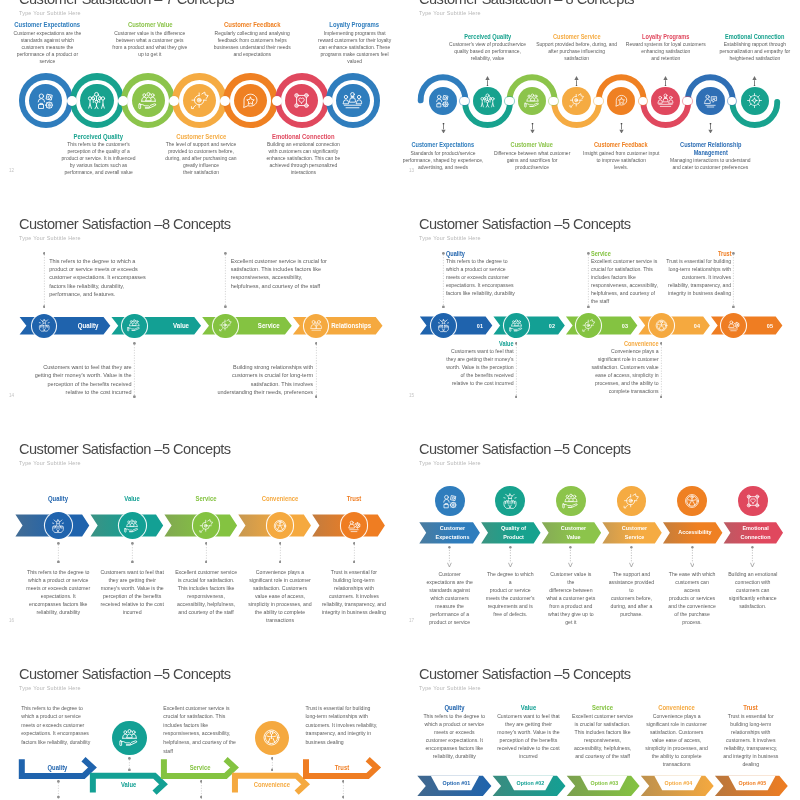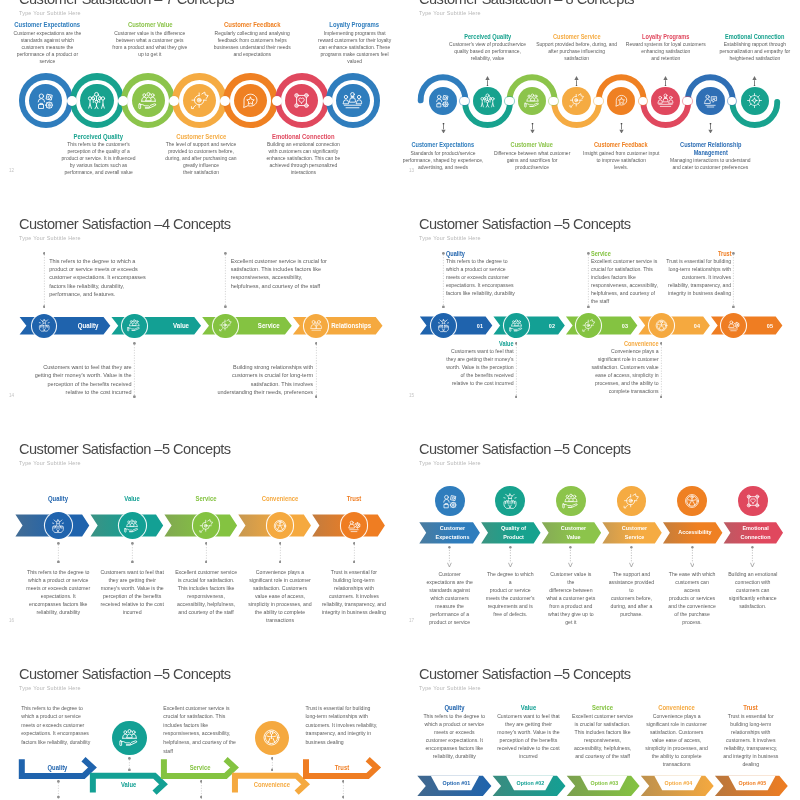--- a/index.html
+++ b/index.html
@@ -376,21 +376,21 @@
           </svg></div>
         <div class="c7txt" style="left:314.09999999999997px;width:81.5px;top:49.8px;">
           <div class="ttl" style="font-size:6.55px;color:#17a28e;line-height:7.5px;white-space:normal;">Emotional Connection</div>
           <div class="bdy" style="font-size:4.98px;line-height:7.05px;margin-top:1.2px;white-space:pre-line;">Establishing rapport through
 personalization and empathy for
 heightened satisfaction</div>
         </div>
       </div>
     </div>
     <div class="slide" style="left:0px;top:208px">
-      <div class="s-title">Customer Satisfaction –4 Concepts</div>
+      <div class="s-title">Customer Satisfaction –8 Concepts</div>
       <div class="s-sub">Type Your Subtitle Here</div>
       <div class="s-num">14</div>
       <div class="s-body">
         <svg width="400" height="225" viewBox="0 0 400 225" style="position:absolute;left:0;top:0;overflow:visible">
           <path d="M19.6 109 L26.400000000000002 117.69999999999999 L19.6 126.39999999999998 L103.53000000000002 126.39999999999998 L110.33000000000001 117.69999999999999 L103.53000000000002 109 Z" fill="#1f63ad"></path>
           <path d="M111.43 109 L118.23 117.69999999999999 L111.43 126.39999999999998 L194.26 126.39999999999998 L201.06 117.69999999999999 L194.26 109 Z" fill="#13a094"></path>
           <path d="M202.16 109 L208.96 117.69999999999999 L202.16 126.39999999999998 L284.99 126.39999999999998 L291.79 117.69999999999999 L284.99 109 Z" fill="#84c341"></path>
           <path d="M292.89000000000004 109 L299.69000000000005 117.69999999999999 L292.89000000000004 126.39999999999998 L375.72 126.39999999999998 L382.52000000000004 117.69999999999999 L375.72 109 Z" fill="#f5a93f"></path>
         </svg>
         <div class="c7ring ctr" style="left:31.700000000000006px;top:105.49999999999999px;width:24.4px;height:24.4px;background:#1f63ad;box-shadow:0 0 0 1.05px rgba(255,255,255,.92)">

